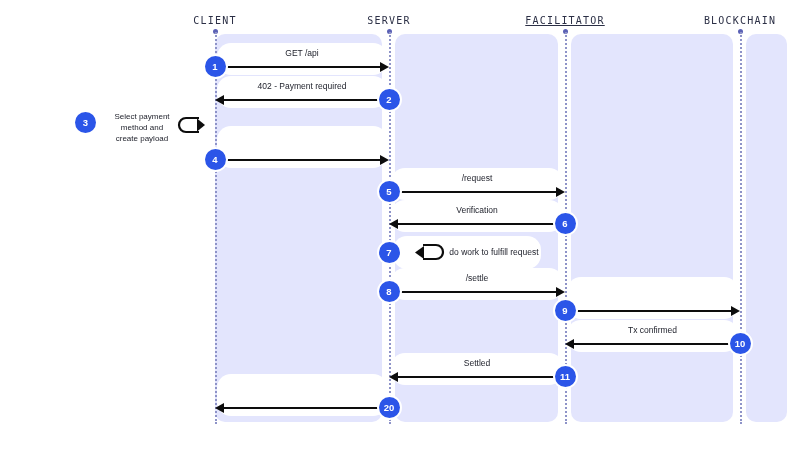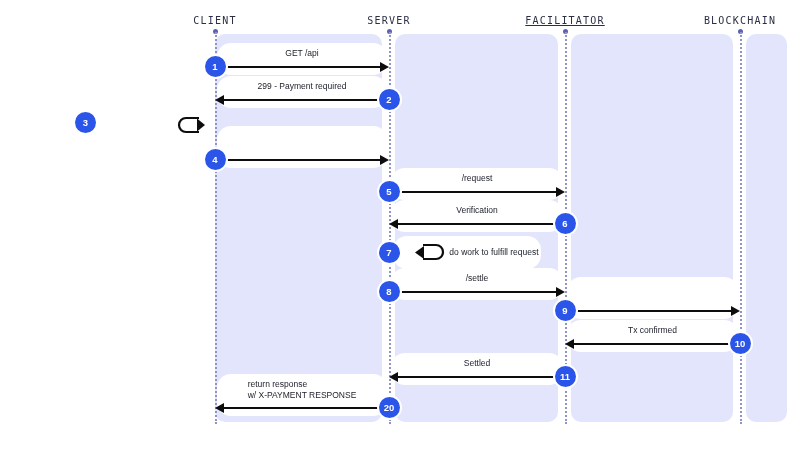--- a/index.html
+++ b/index.html
@@ -103,21 +103,21 @@
     <div class="lifeline" style="left: 713px;"></div>
     <div class="pill" style="left: 190px; top: 39px; width: 170px; height: 32px;"></div>
     <div class="arrow-line" style="left: 198px; top: 62px; width: 157px;"></div>
     <div class="arrow-head right" style="left: 353px; top: 58px;"></div>
     <div class="badge" style="left: 177.5px; top: 51.5px;">1</div>
     <div class="msg-label" style="left: 275px; top: 44px;">GET /api</div>
     <div class="pill" style="left: 190px; top: 72px; width: 170px; height: 32px;"></div>
     <div class="arrow-line" style="left: 196px; top: 95px; width: 156px;"></div>
     <div class="arrow-head left" style="left: 188px; top: 91px;"></div>
     <div class="badge" style="left: 351.5px; top: 84.5px;">2</div>
-    <div class="msg-label" style="left: 275px; top: 77px;">299 - Payment required</div>
+    <div class="msg-label" style="left: 275px; top: 77px;">402 - Payment required</div>
     <div class="pill" style="left: 190px; top: 122px; width: 170px; height: 42px;"></div>
     <div class="arrow-line" style="left: 198px; top: 155px; width: 157px;"></div>
     <div class="arrow-head right" style="left: 353px; top: 151px;"></div>
     <div class="badge" style="left: 177.5px; top: 144.5px;">4</div>
     <div class="pill" style="left: 364px; top: 164px; width: 172px; height: 32px;"></div>
     <div class="arrow-line" style="left: 372px; top: 187px; width: 159px;"></div>
     <div class="arrow-head right" style="left: 529px; top: 183px;"></div>
     <div class="badge" style="left: 351.5px; top: 176.5px;">5</div>
     <div class="msg-label" style="left: 450px; top: 169px;">/request</div>
     <div class="pill" style="left: 364px; top: 196px; width: 172px; height: 32px;"></div>
@@ -148,20 +148,21 @@
     <div class="msg-label" style="left: 625.5px; top: 321px;">Tx confirmed</div>
     <div class="pill" style="left: 364px; top: 349px; width: 172px; height: 32px;"></div>
     <div class="arrow-line" style="left: 370px; top: 372px; width: 158px;"></div>
     <div class="arrow-head left" style="left: 362px; top: 368px;"></div>
     <div class="badge" style="left: 527.5px; top: 361.5px;">11</div>
     <div class="msg-label" style="left: 450px; top: 354px;">Settled</div>
     <div class="pill" style="left: 190px; top: 370px; width: 170px; height: 42px;"></div>
     <div class="arrow-line" style="left: 196px; top: 403px; width: 156px;"></div>
     <div class="arrow-head left" style="left: 188px; top: 399px;"></div>
     <div class="badge" style="left: 351.5px; top: 392.5px;">20</div>
-    <div class="msg-label" style="left: 275px; top: 375px;">return response
-w/ X-PAYMENT RESPONSE</div>
     <div class="badge" style="left: 48px; top: 108px;">3</div>
+    <div class="note-text" style="left: 115px; top: 108px;">Select payment
+method and
+create payload</div>
     <svg width="32" height="26" style="position: absolute; left: 148px; top: 108px;">
       <path d="M24 6 H11 A7 7 0 0 0 11 20 H24" fill="none" stroke="#0d0d0d" stroke-width="2.2"></path>
       <path d="M22 13 L30 19.5 L22 26 Z" transform="translate(0,-6.5)" fill="#0d0d0d"></path>
     </svg>
   </div>
 
 </body></html>

